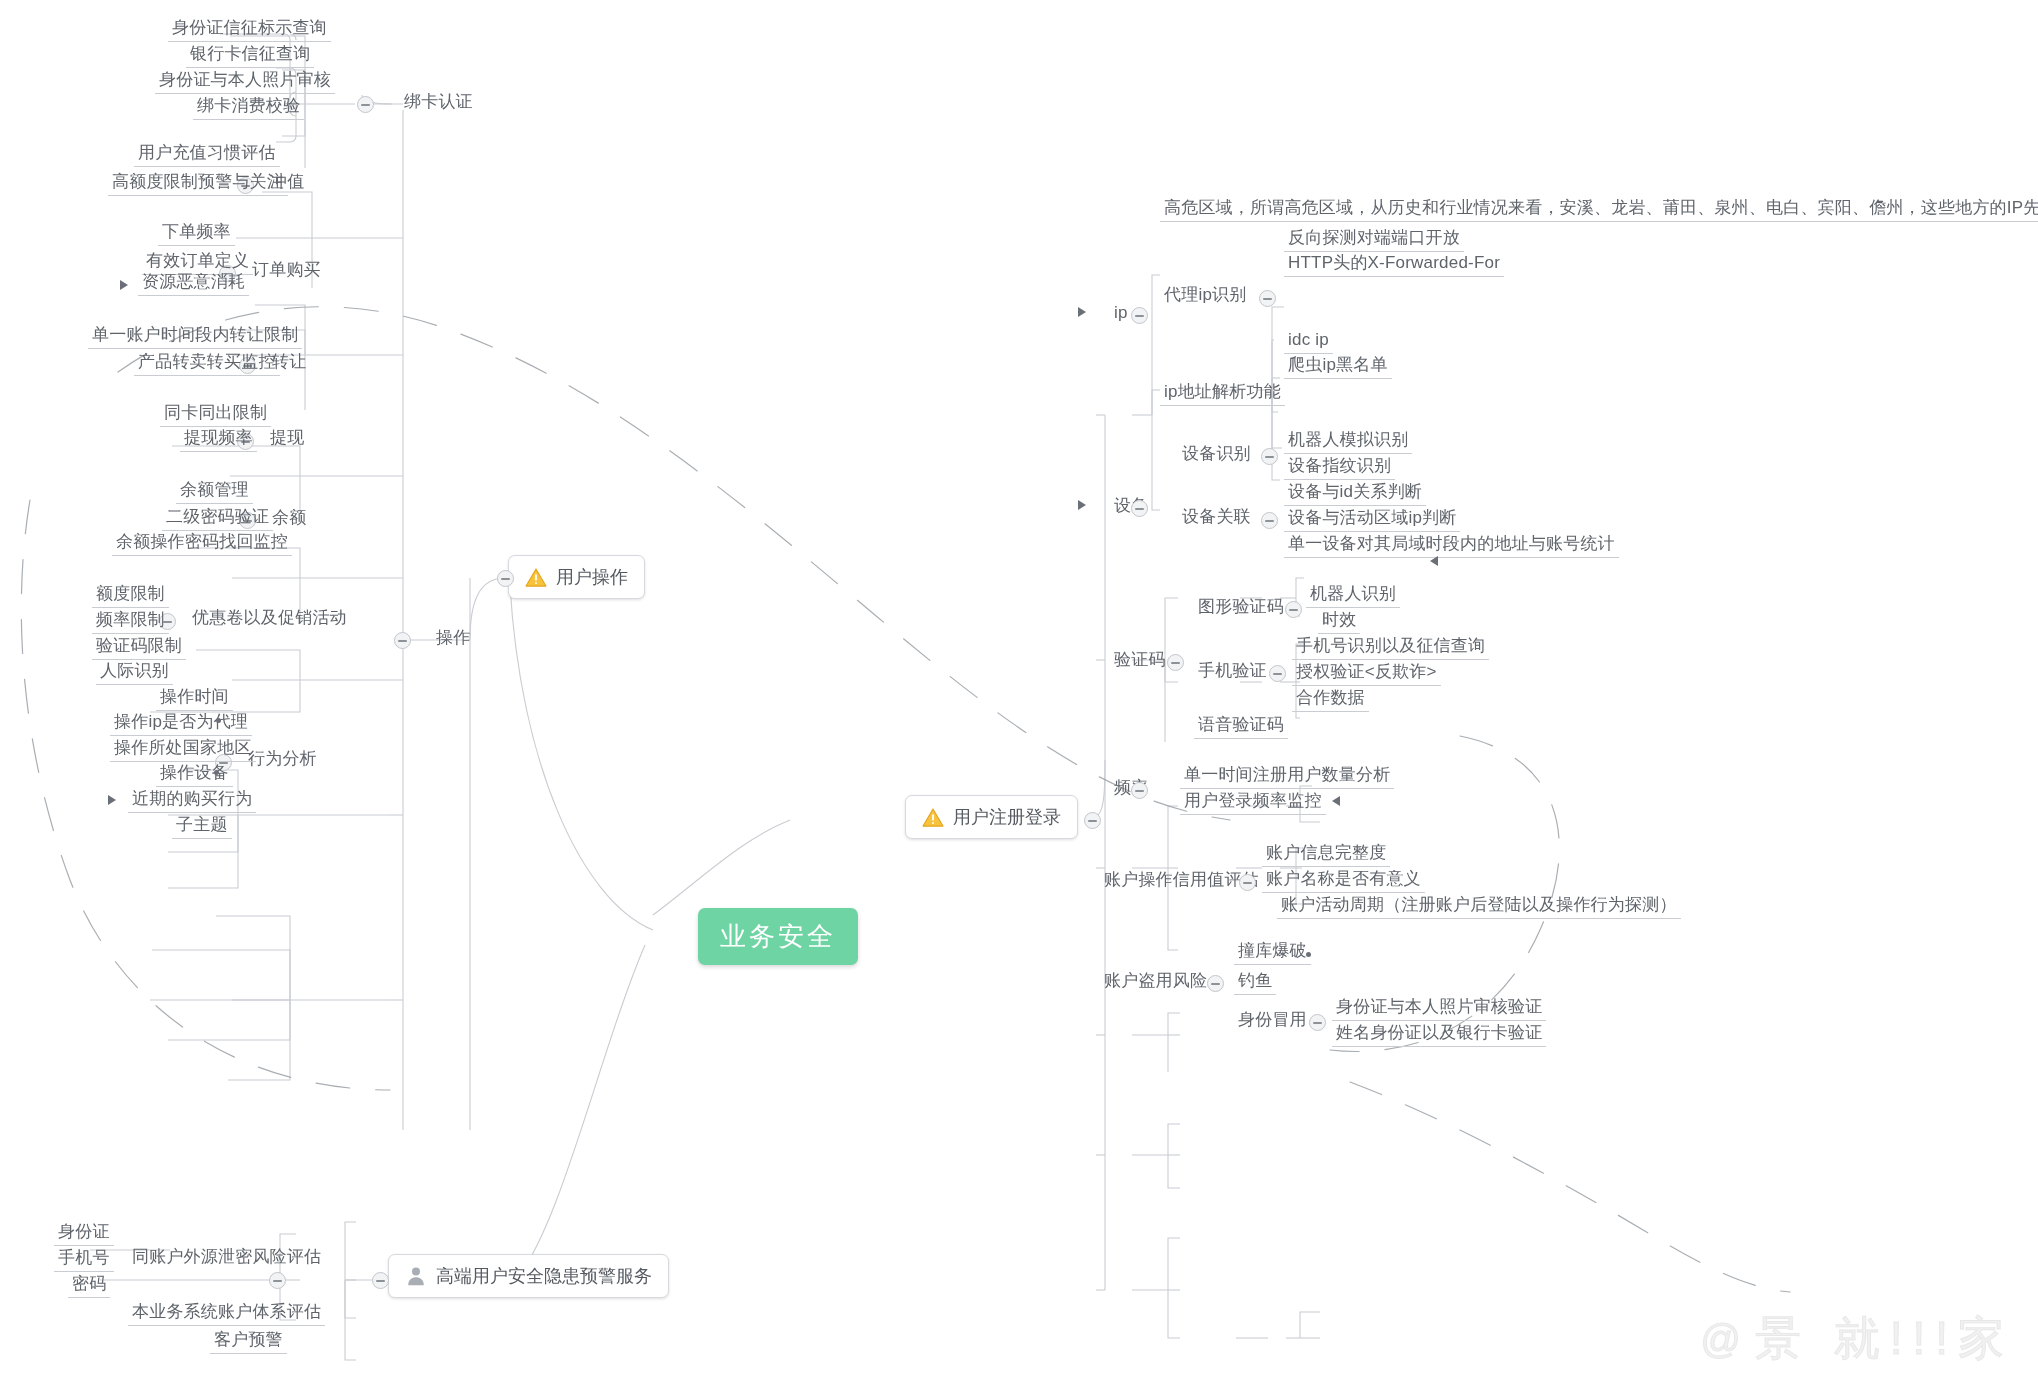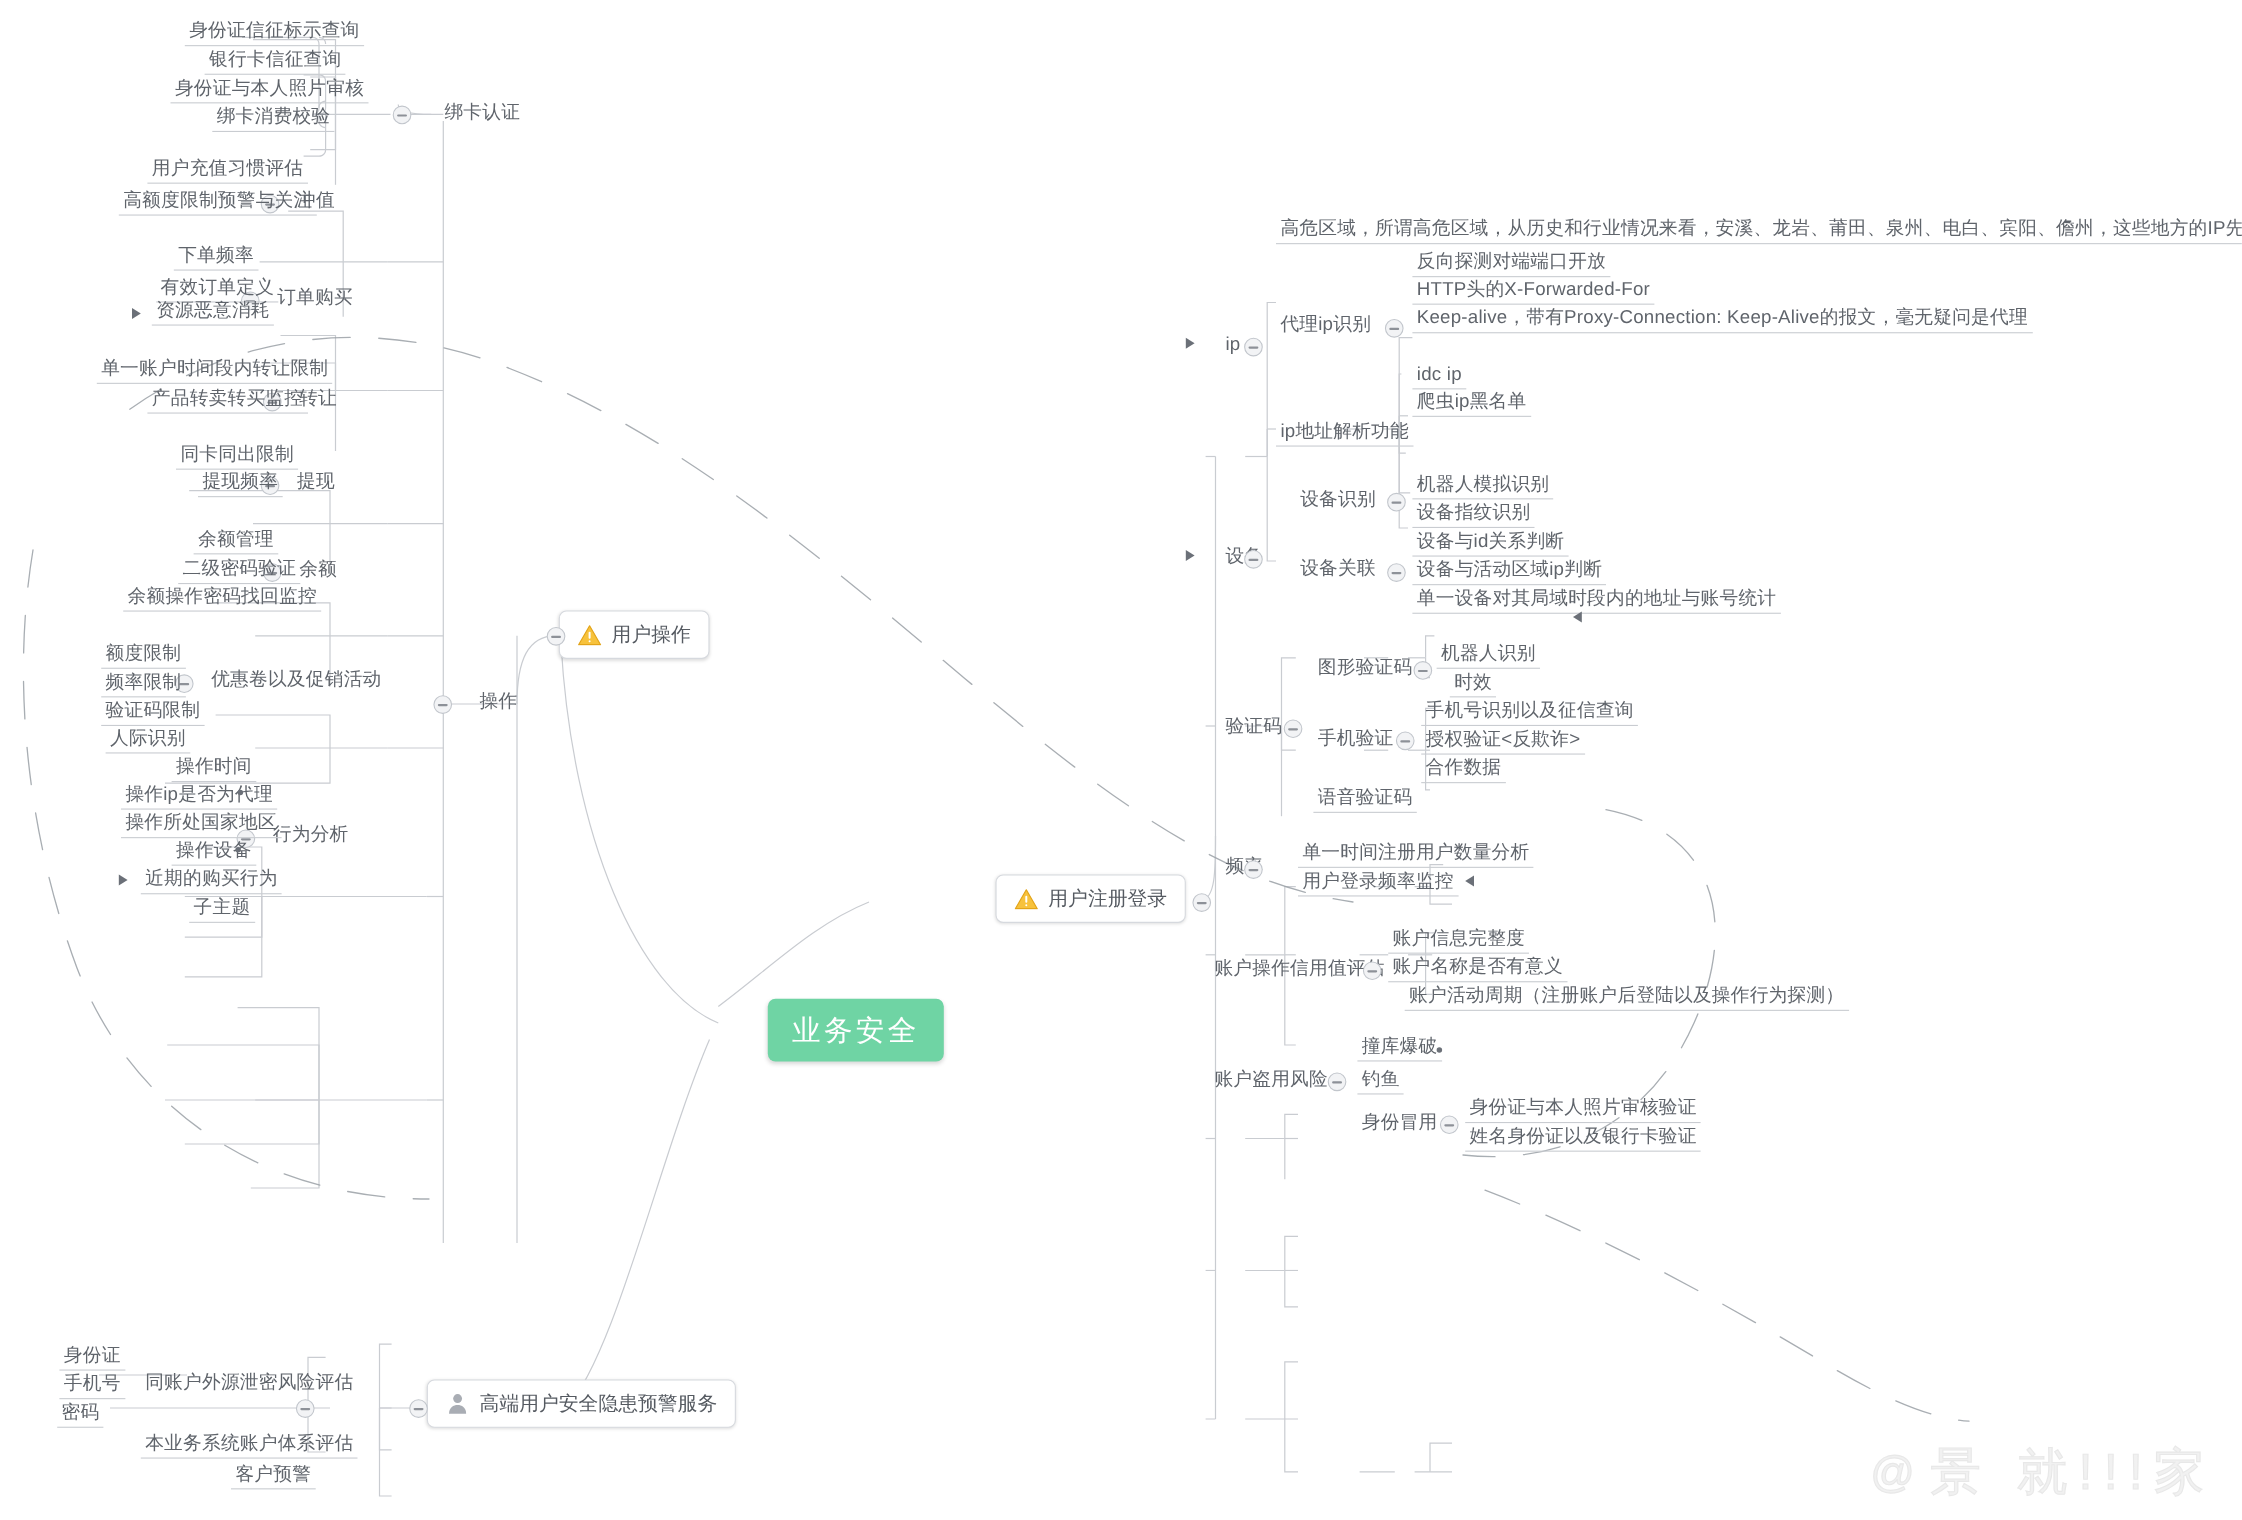--- a/index.html
+++ b/index.html
@@ -350,21 +350,20 @@
   <div class="toggle" style="left:1084px;top:812px;"></div>
 
   <div class="node plain" style="left:1110px;top:303px;">ip</div>
   <div class="toggle" style="left:1131px;top:307px;"></div>
   <div class="marker mk-right" style="left:1078px;top:307px;"></div>
   <div class="node leaf" style="left:1160px;top:198px;">高危区域，所谓高危区域，从历史和行业情况来看，安溪、龙岩、莆田、泉州、电白、宾阳、儋州，这些地方的IP先打上标签</div>
   <div class="node plain" style="left:1160px;top:285px;">代理ip识别</div>
   <div class="toggle" style="left:1259px;top:290px;"></div>
   <div class="node leaf" style="left:1284px;top:228px;">反向探测对端端口开放</div>
   <div class="node leaf" style="left:1284px;top:253px;">HTTP头的X-Forwarded-For</div>
-  <div class="node leaf" style="left:1284px;top:279px;">Keep-alive，带有Proxy-Connection: Keep-Alive的报文，毫无疑问是代理</div>
   <div class="node leaf" style="left:1284px;top:330px;">idc ip</div>
   <div class="node leaf" style="left:1284px;top:355px;">爬虫ip黑名单</div>
   <div class="node leaf" style="left:1160px;top:382px;">ip地址解析功能</div>
 
   <div class="node plain" style="left:1110px;top:496px;">设备</div>
   <div class="toggle" style="left:1131px;top:500px;"></div>
   <div class="marker mk-right" style="left:1078px;top:500px;"></div>
   <div class="node plain" style="left:1178px;top:444px;">设备识别</div>
   <div class="toggle" style="left:1261px;top:448px;"></div>
   <div class="node leaf" style="left:1284px;top:430px;">机器人模拟识别</div>
@@ -410,21 +409,21 @@
   <div class="toggle" style="left:1309px;top:1014px;"></div>
   <div class="node leaf" style="left:1332px;top:997px;">身份证与本人照片审核验证</div>
   <div class="node leaf" style="left:1332px;top:1023px;">姓名身份证以及银行卡验证</div>
 
   <div class="toggle" style="left:372px;top:1272px;"></div>
   <div class="toggle" style="left:269px;top:1272px;"></div>
 
   <div class="node plain" style="left:128px;top:1247px;">同账户外源泄密风险评估</div>
   <div class="node leaf" style="left:54px;top:1222px;">身份证</div>
   <div class="node leaf" style="left:54px;top:1248px;">手机号</div>
-  <div class="node leaf" style="left:52px;top:1274px;">密码</div>
+  <div class="node leaf" style="left:68px;top:1274px;">密码</div>
   <div class="node leaf" style="left:128px;top:1302px;">本业务系统账户体系评估</div>
   <div class="node leaf" style="left:210px;top:1330px;">客户预警</div>
 
   <div class="watermark">
     <span class="at">@</span>
     <span>景 就!!!家</span>
   </div>
 
 </div>
 

